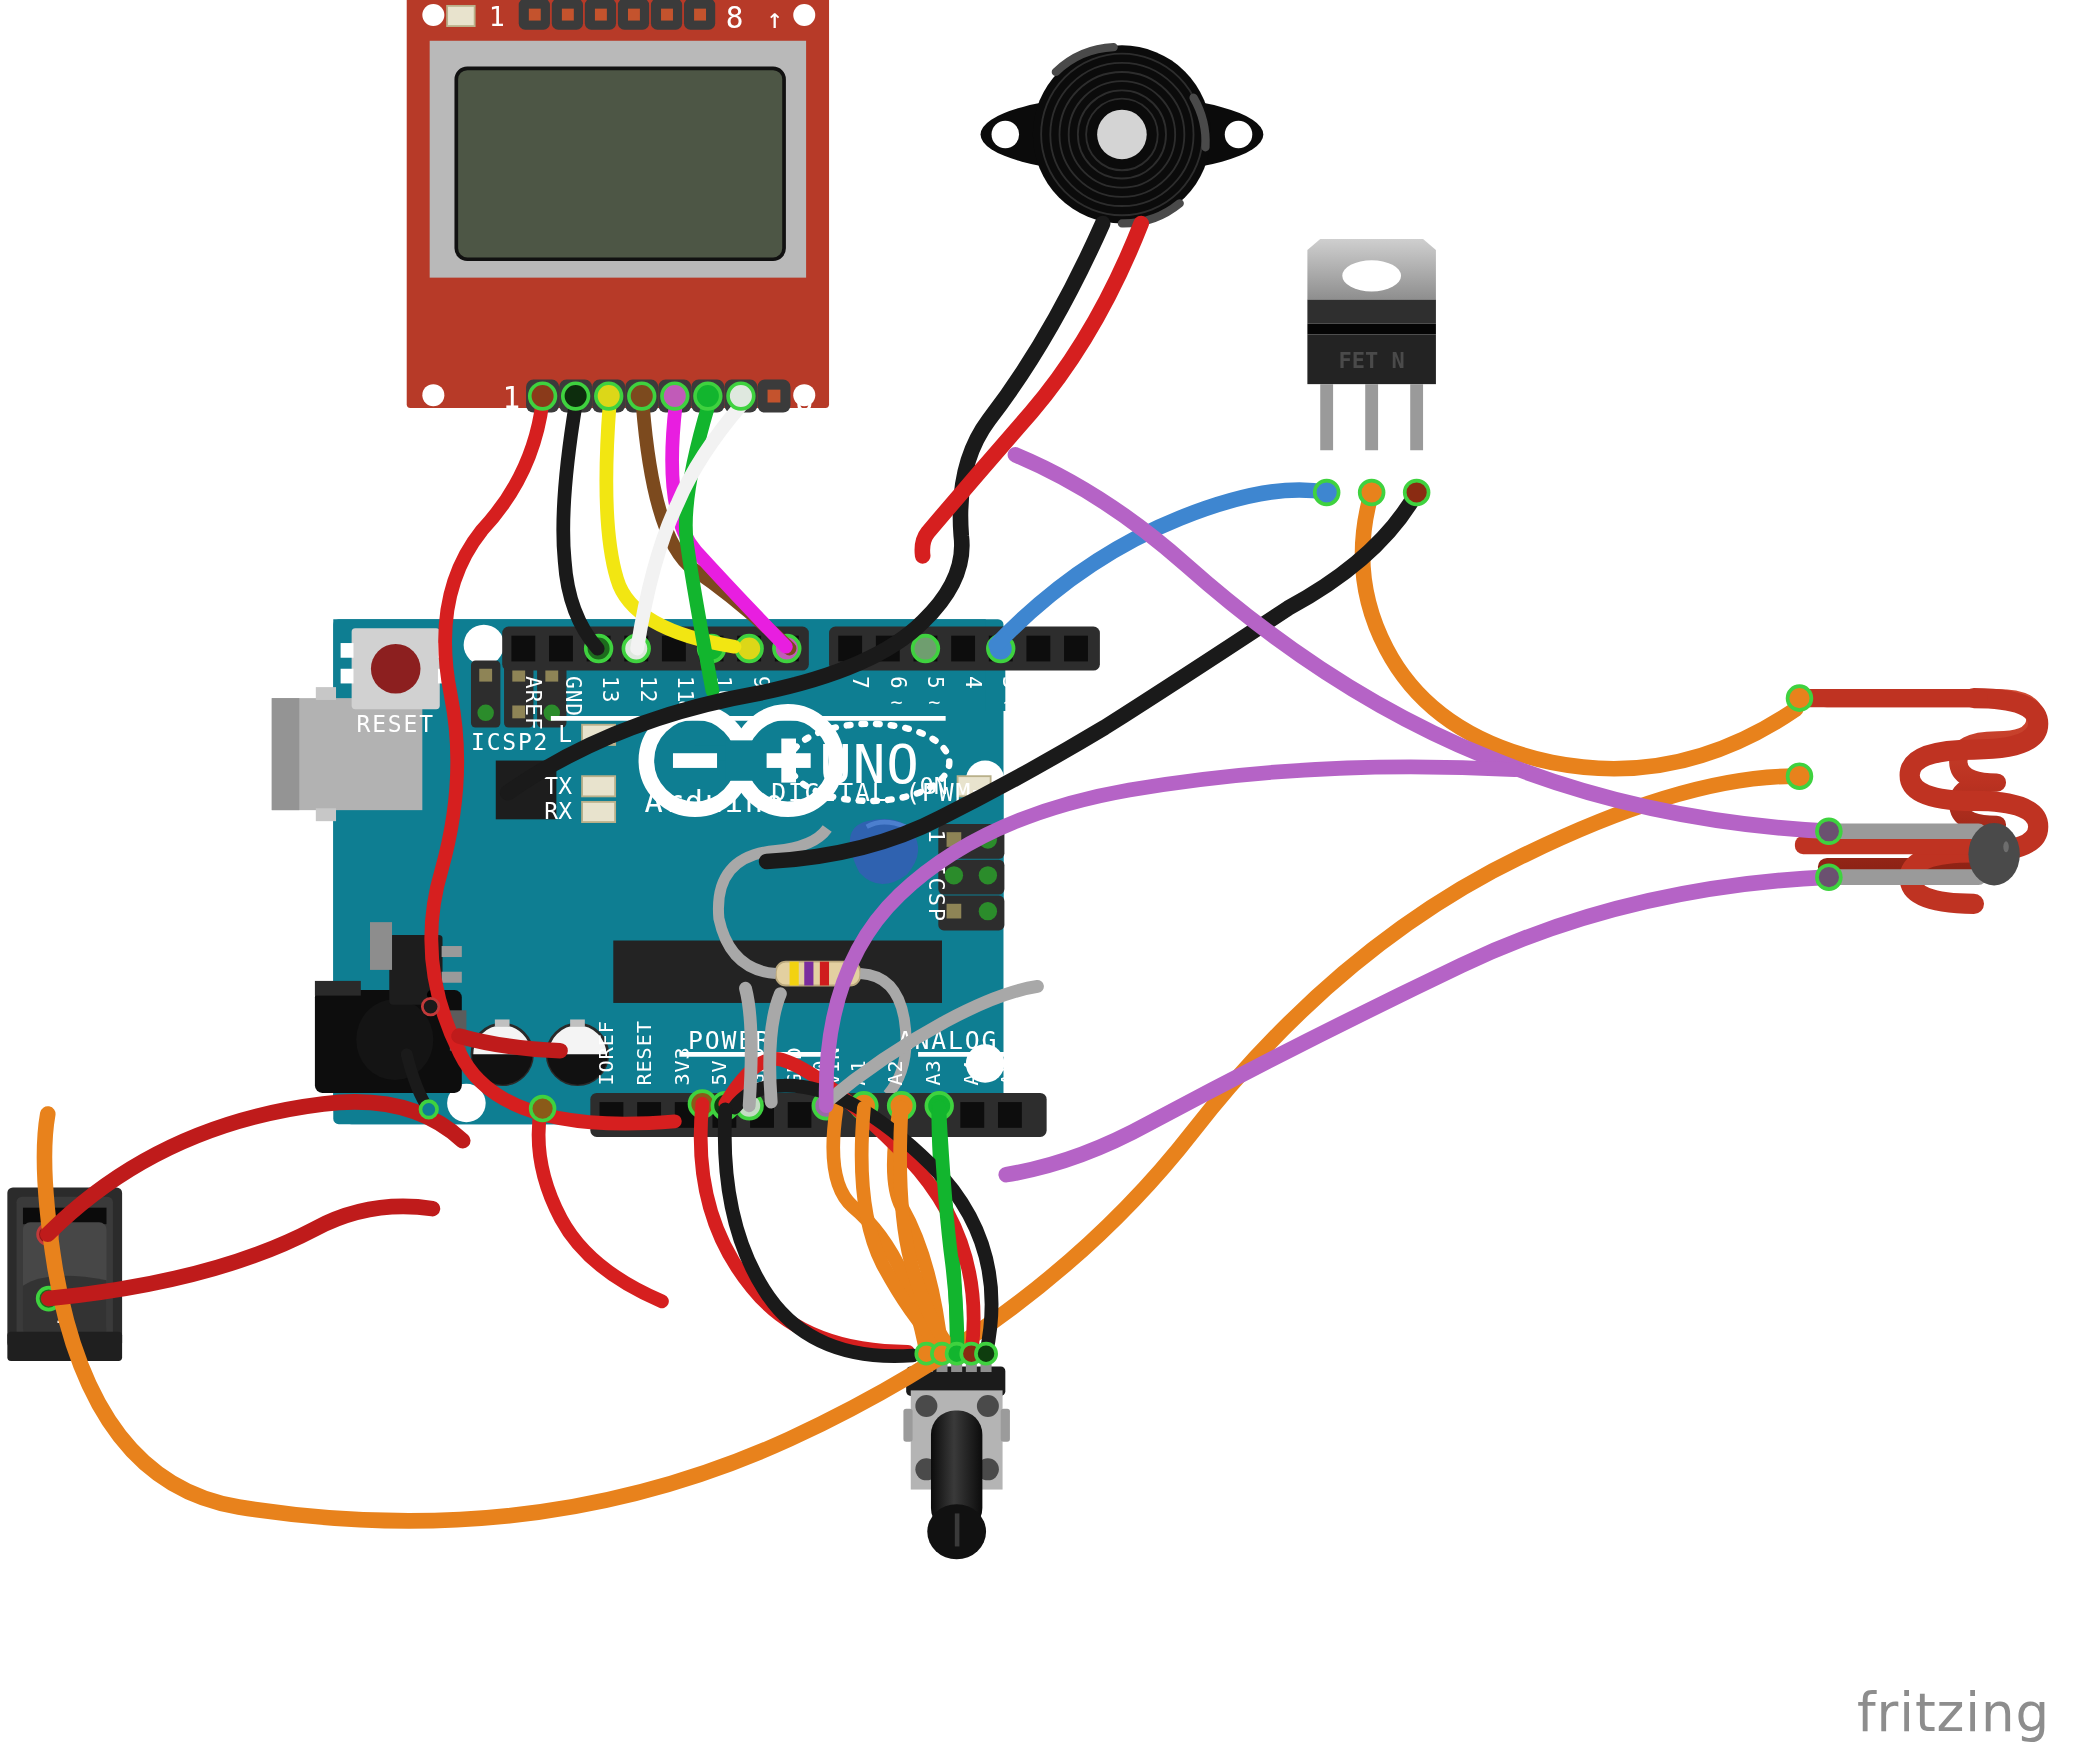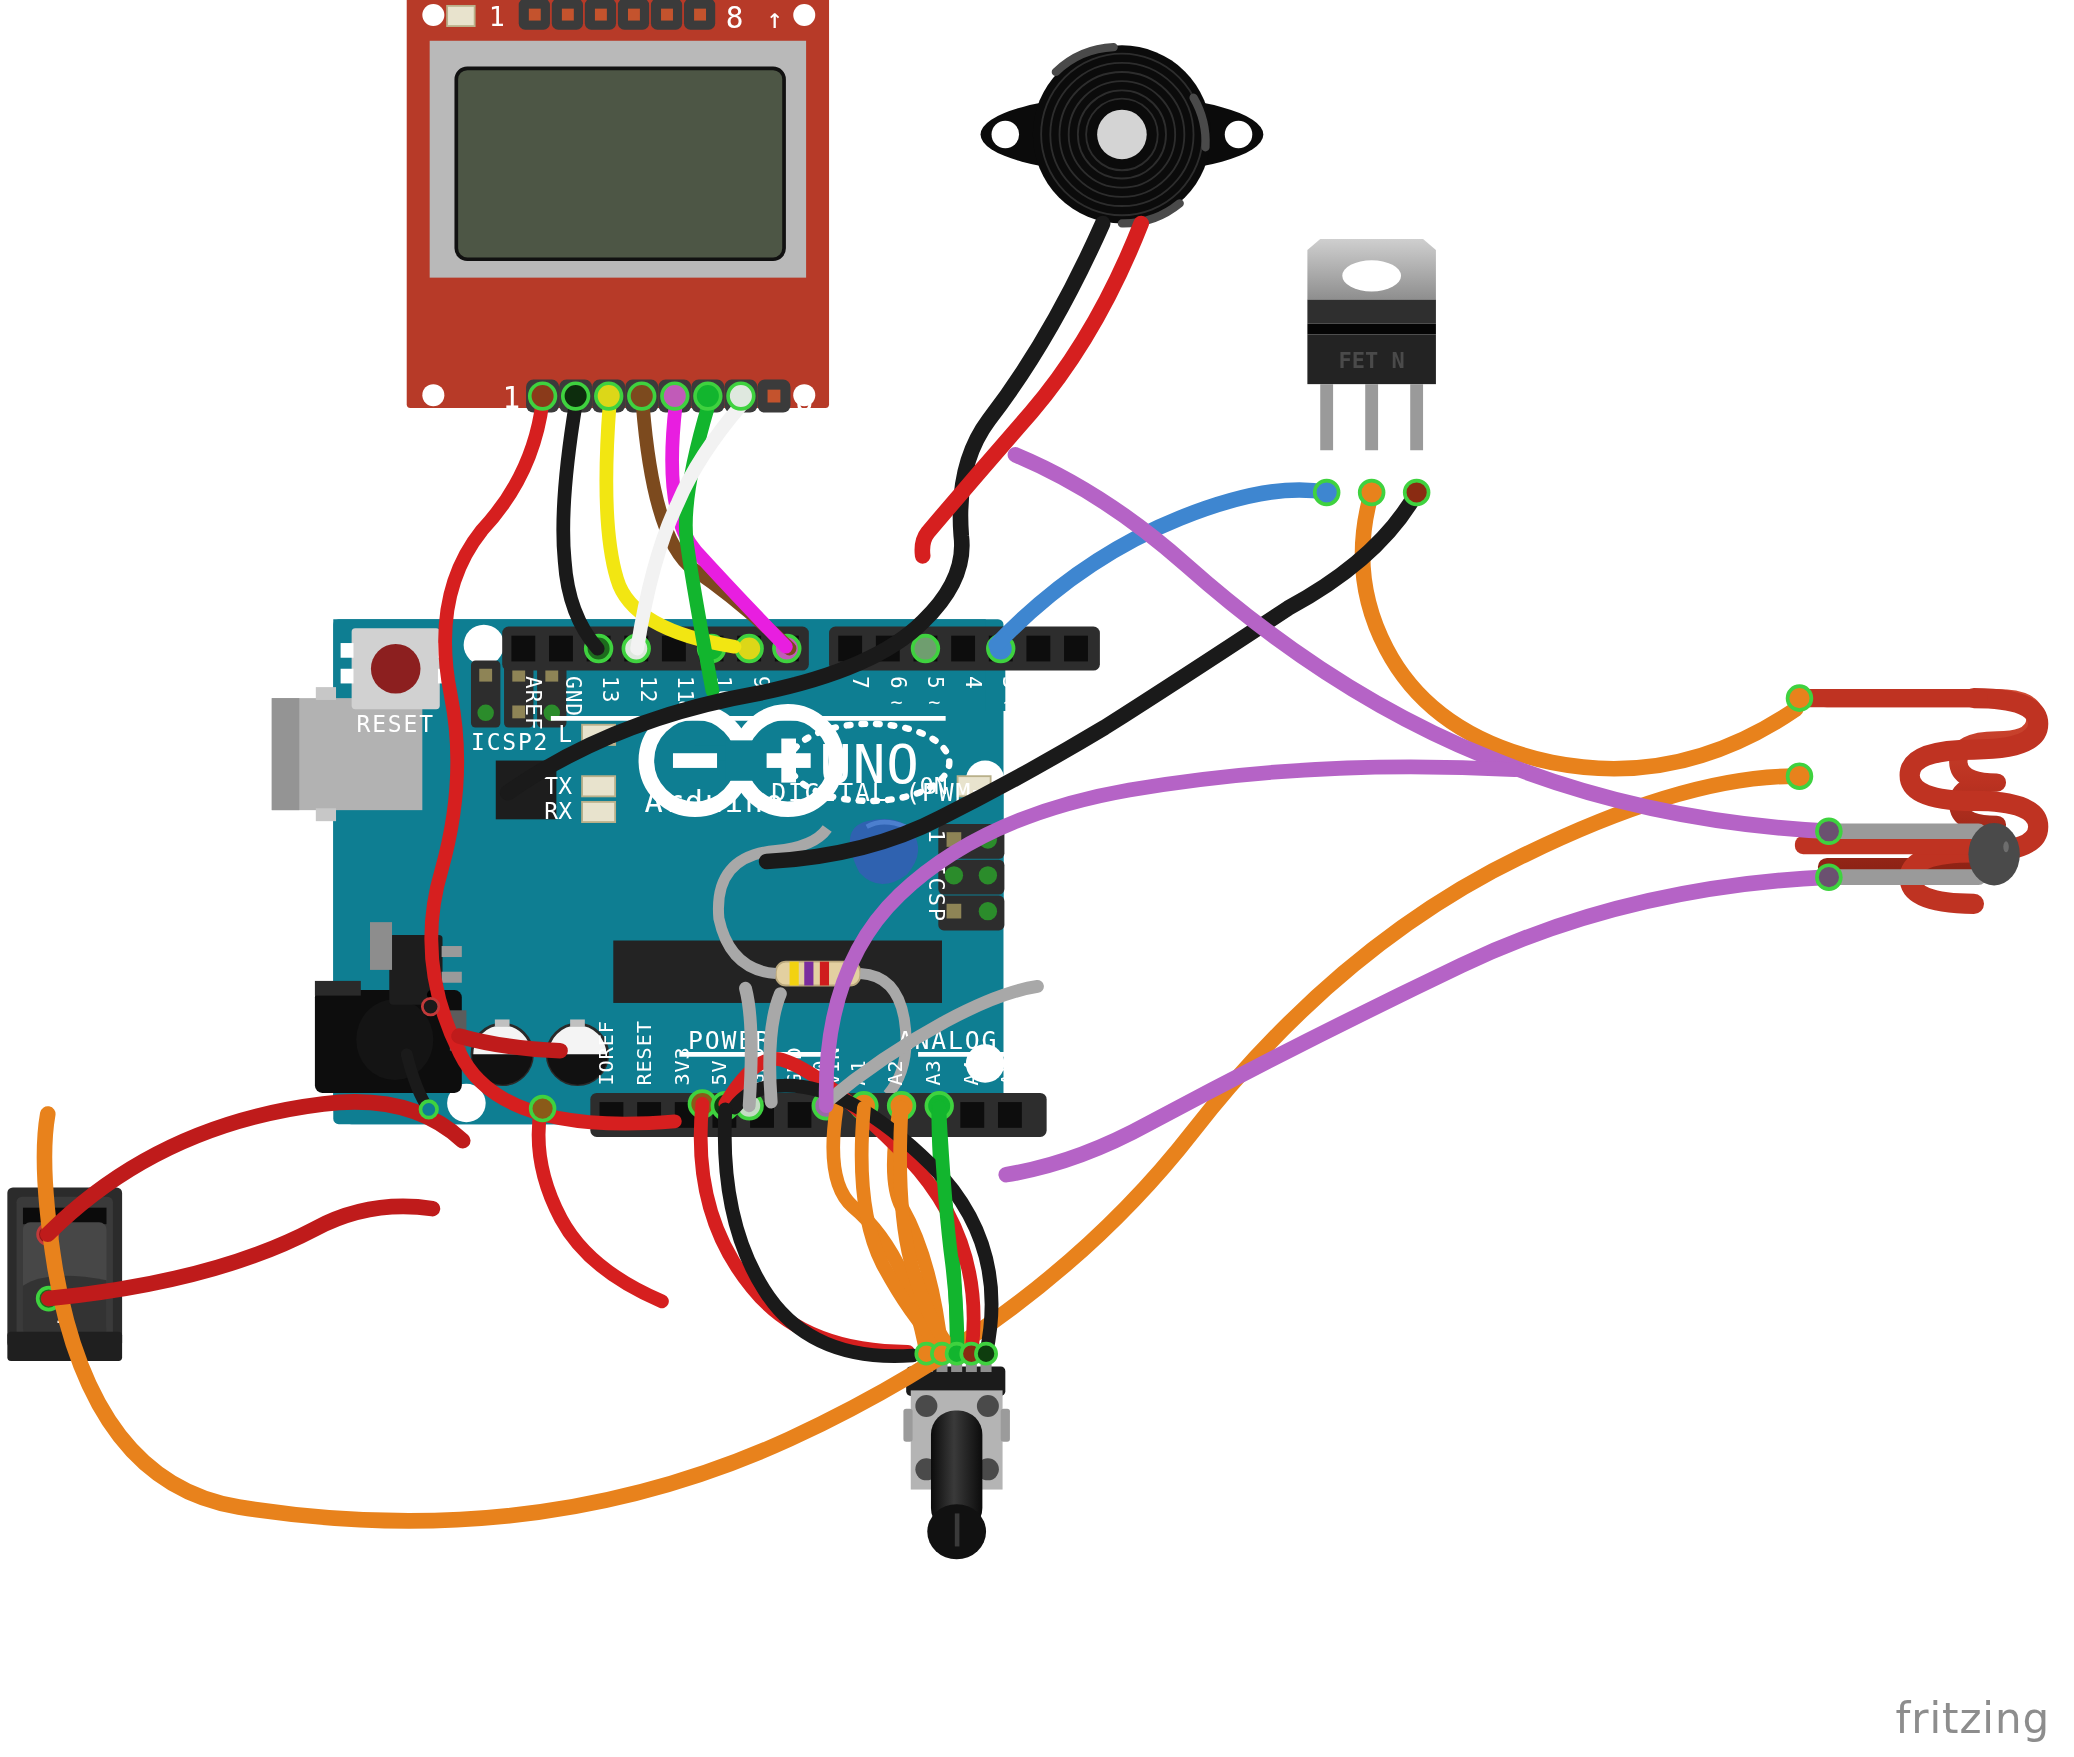--- a/index.html
+++ b/index.html
@@ -2,21 +2,21 @@
 <html style="font-size:14.7px"><head>
 <meta charset="utf-8">
 <style>
   html,body{margin:0;padding:0;background:#ffffff;}
   body{width:2074px;height:1758px;position:relative;overflow:hidden;
        font-family:"DejaVu Sans Mono","Liberation Mono",monospace;}
   #stage{position:absolute;left:0;top:0;width:2074px;height:1758px;}
   svg{display:block;}
   .lbl{fill:#ffffff;font-family:"DejaVu Sans Mono","Liberation Mono",monospace;}
   .fz{position:absolute;right:24px;bottom:14.7px;font-family:"DejaVu Sans","Liberation Sans",sans-serif;
-      font-size:42px;color:#8d8d8d;letter-spacing:0.9px;}
+      font-size:53px;color:#8d8d8d;letter-spacing:0.9px;}
 </style>
 </head>
 <body>
 
 <div id="stage">
 <svg width="2074" height="1758" viewBox="0 0 2259 1914" xmlns="http://www.w3.org/2000/svg">
   <defs>
     <linearGradient id="gmetal" x1="0" y1="0" x2="0" y2="1">
       <stop offset="0" stop-color="#cfcfcf"></stop>
           <stop offset="1" stop-color="#8e8e8e"></stop>

